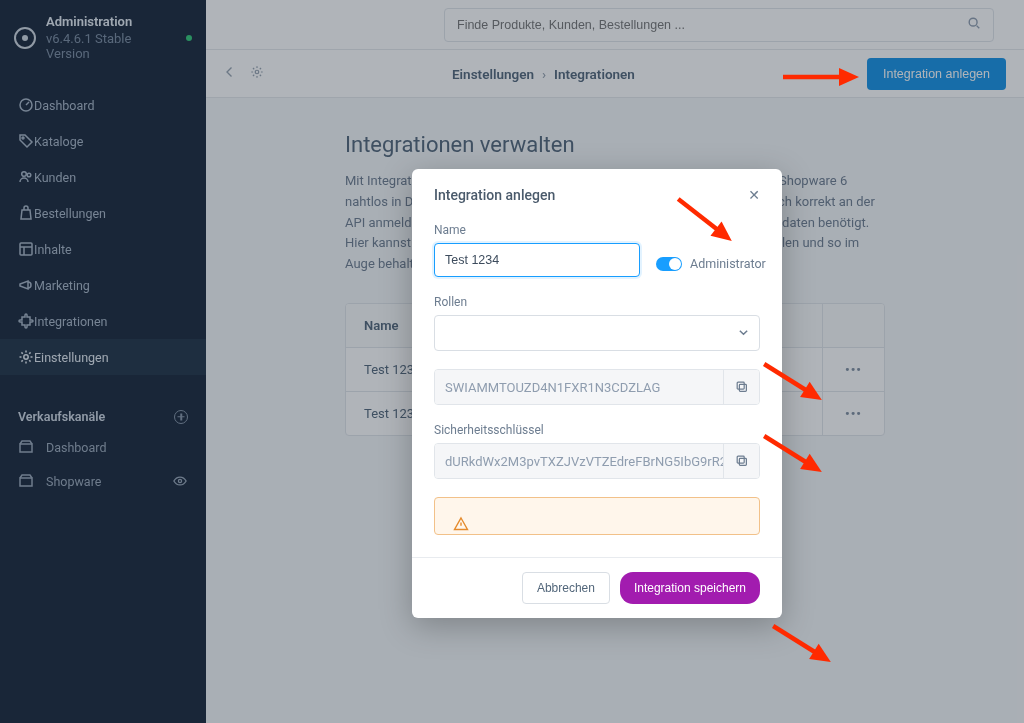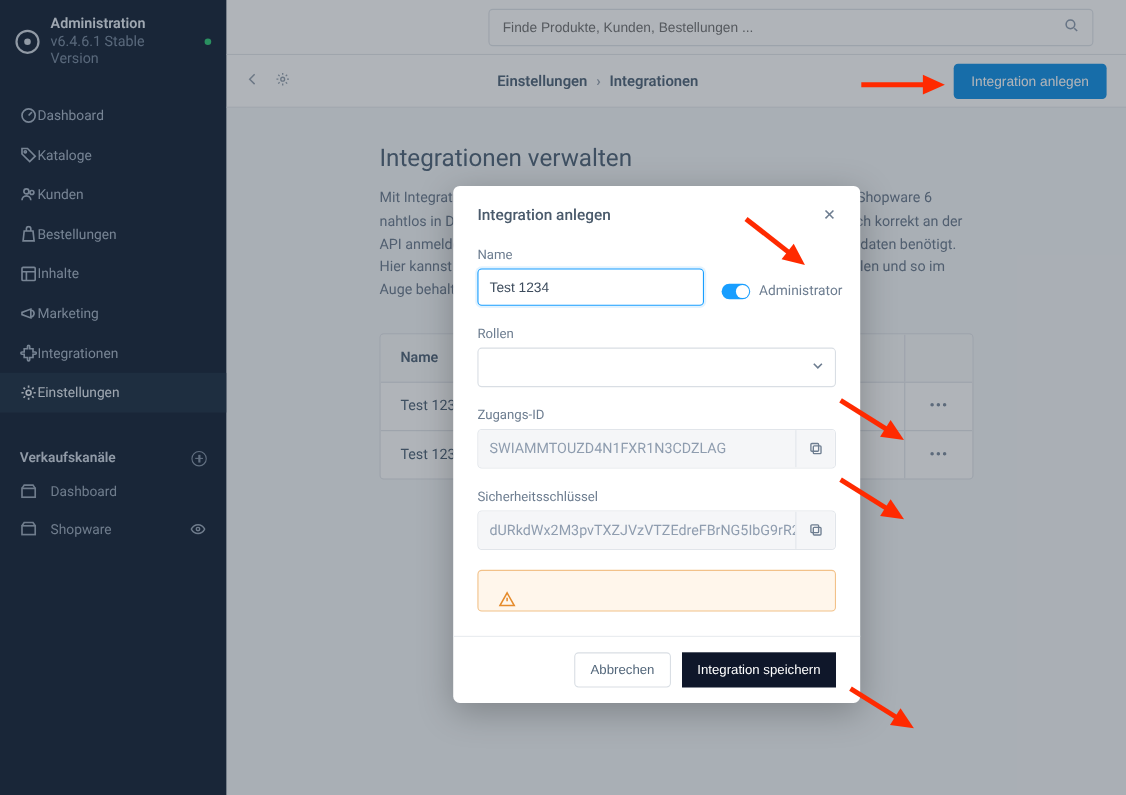--- a/index.html
+++ b/index.html
@@ -312,22 +312,22 @@
   }
   .btn-secondary {
     background:#fff; color:#52667a;
     border:1px solid #d9dee4;
     border-radius:4px;
     padding:8px 14px;
     font-size:12px;
     cursor:pointer;
   }
   .btn-primary-sm {
-    background:#0f172a; color:#fff;
-    border:none; border-radius:0;
+    background:#a21caf; color:#fff;
+    border:none; border-radius:13px;
     padding:4px 14px; font-size:12px; cursor:pointer;
   }
 
   
   .arrow {
     position:absolute;
     z-index:30;
     pointer-events:none;
   }
 </style>
@@ -530,21 +530,20 @@
       <div class="field-label">Rollen</div>
       <div class="select">
         <span></span>
         <span class="chev"><svg viewBox="0 0 12 12" width="11" height="11" stroke="#6d7d90" fill="none" stroke-width="1.6">
               <path d="M2 4l4 4 4-4"></path>
             </svg></span>
       </div>
     </div>
 
     <div>
-      <div class="field-label">Zugangs-ID</div>
       <div class="copy-field">
         <div class="copy-value">SWIAMMTOUZD4N1FXR1N3CDZLAG</div>
         <div class="copy-btn">
           <svg viewBox="0 0 16 16" width="14" height="14" stroke="#6d7d90" fill="none" stroke-width="1.4">
               <rect x="5" y="5" width="8" height="8" rx="1"></rect>
               <rect x="2.5" y="2.5" width="8" height="8" rx="1"></rect>
             </svg>
         </div>
       </div>
     </div>

